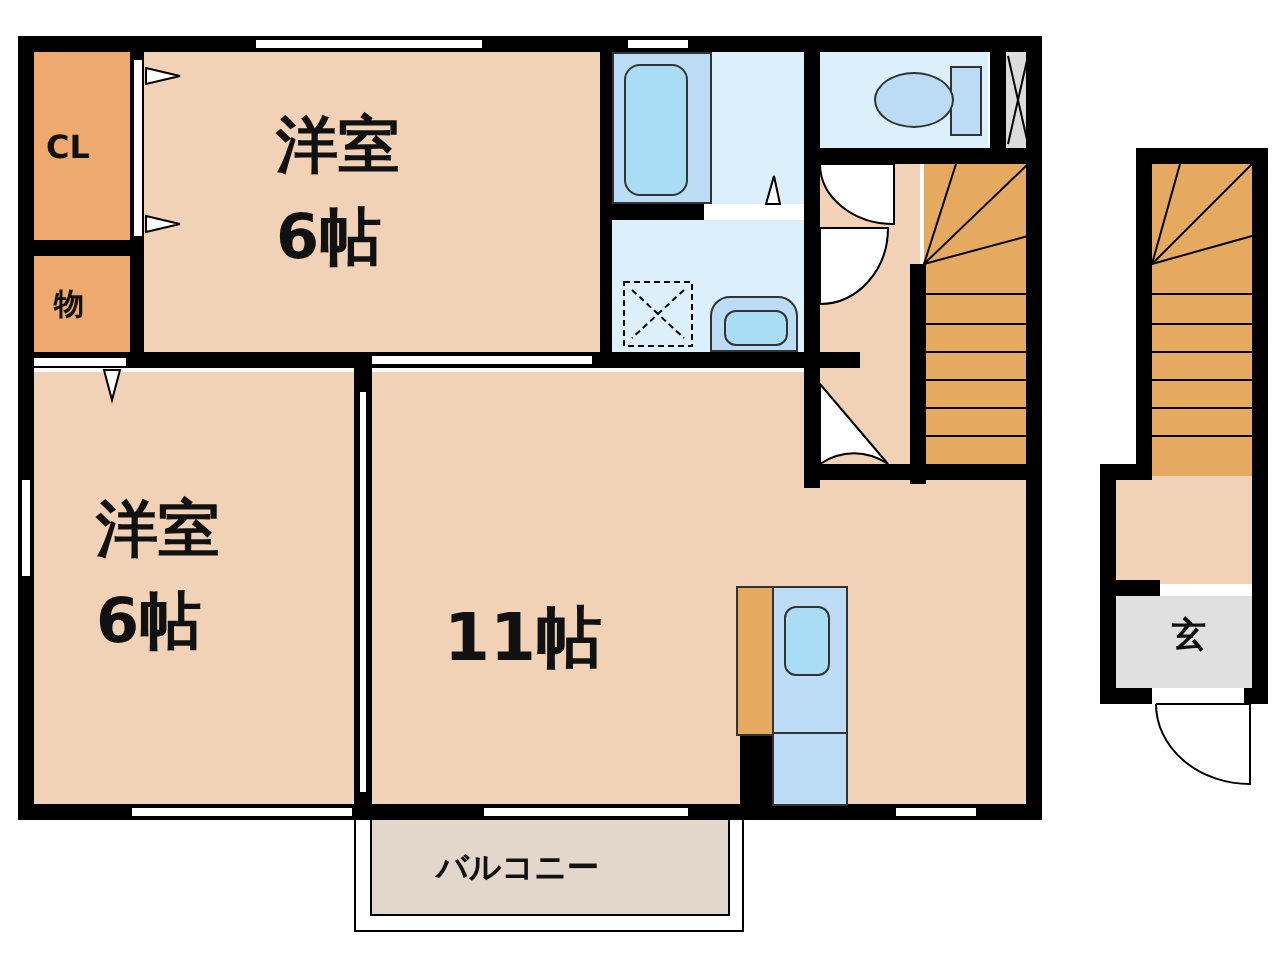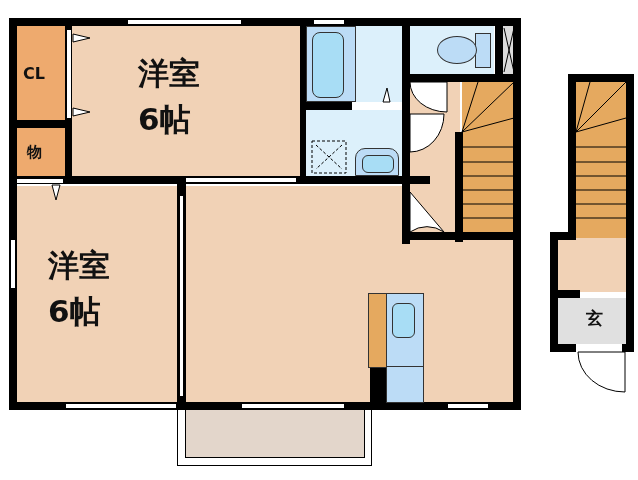--- a/index.html
+++ b/index.html
@@ -134,16 +134,18 @@
       <polygon points="73,108 90,112 73,116" fill="#fff"></polygon>
       <polygon points="52,185 60,185 56,200" fill="#fff"></polygon>
       <polygon points="383,102 390,102 387,88" fill="#fff"></polygon>
     </g>
   </svg>
 
   <div class="a label" style="left:138px;top:58px;font-size:31px;">洋室</div>
   <div class="a label" style="left:138px;top:104px;font-size:31px;">6帖</div>
   <div class="a label" style="left:48px;top:250px;font-size:31px;">洋室</div>
   <div class="a label" style="left:48px;top:296px;font-size:31px;">6帖</div>
+  <div class="a label" style="left:222px;top:302px;font-size:33px;">11帖</div>
   <div class="a label" style="left:23px;top:66px;font-size:16px;">CL</div>
   <div class="a label" style="left:27px;top:145px;font-size:15px;">物</div>
   <div class="a label" style="left:586px;top:310px;font-size:17px;">玄</div>
+  <div class="a label" style="left:218px;top:426px;font-size:16px;">バルコニー</div>
 </div>
 
 </body></html>

